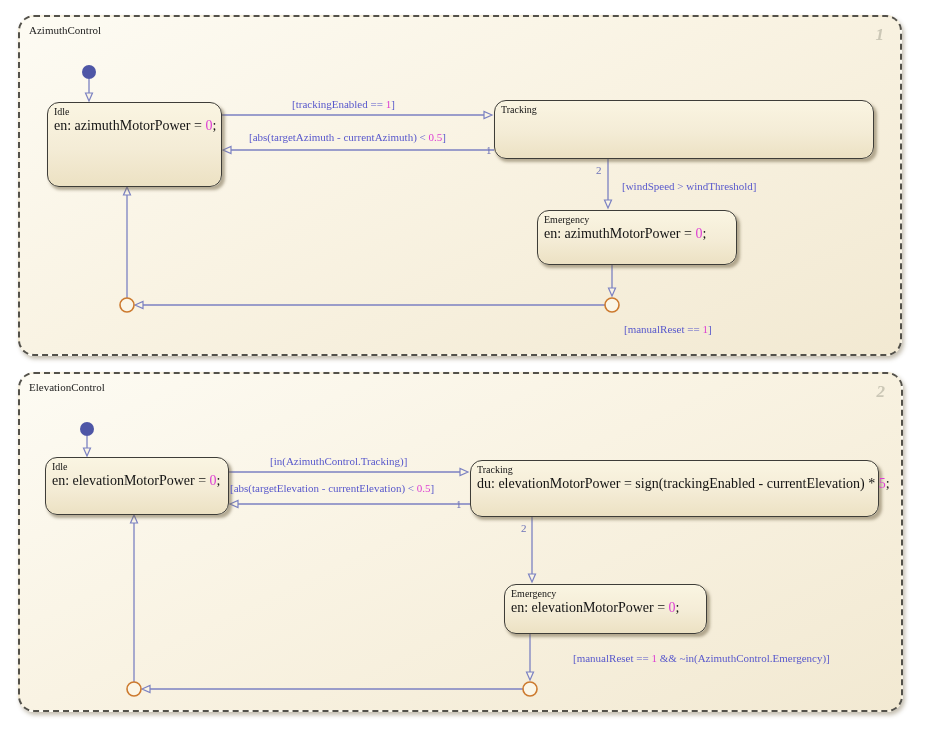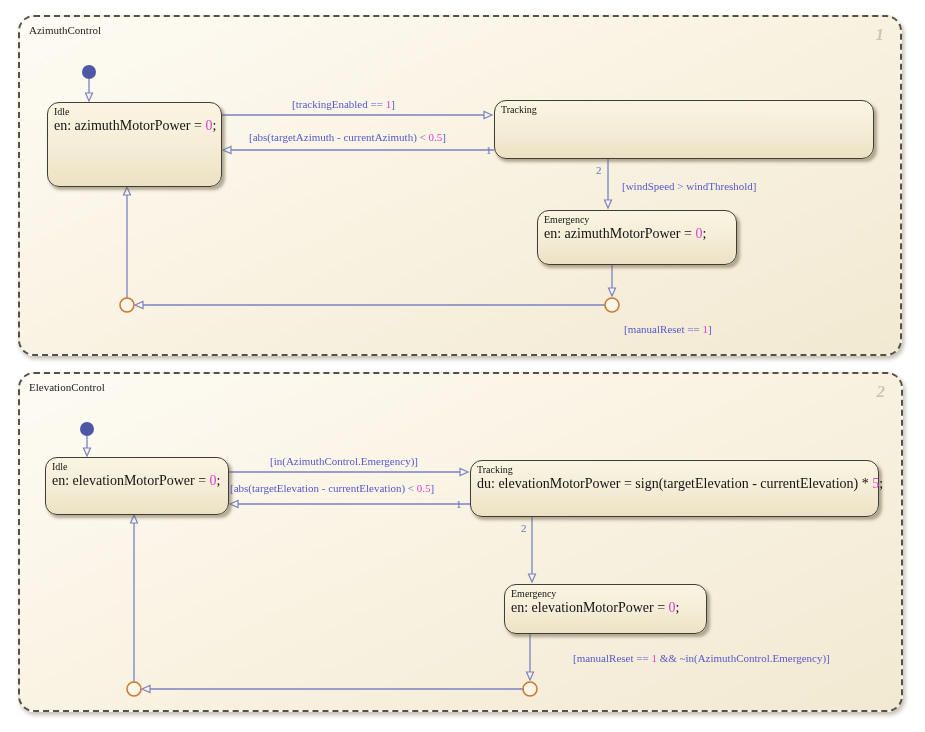--- a/index.html
+++ b/index.html
@@ -150,29 +150,29 @@
     <div class="chart-name">ElevationControl</div>
     <div class="exec-order">2</div>
 
     <div class="state" style="left:25px; top:83px; width:184px; height:58px;">
       <div class="state-title">Idle</div>
       <div class="state-body"><span>en: elevationMotorPower = </span><span class="num">0</span><span>;</span></div>
     </div>
 
     <div class="state" style="left:450px; top:86px; width:409px; height:57px;">
       <div class="state-title">Tracking</div>
-      <div class="state-body"><span>du: elevationMotorPower = sign(targetElevation - currentElevation) * </span><span class="num">5</span><span>;</span></div>
+      <div class="state-body"><span>du: elevationMotorPower = sign(trackingEnabled - currentElevation) * </span><span class="num">5</span><span>;</span></div>
     </div>
 
     <div class="state" style="left:484px; top:210px; width:203px; height:50px;">
       <div class="state-title">Emergency</div>
       <div class="state-body"><span>en: elevationMotorPower = </span><span class="num">0</span><span>;</span></div>
     </div>
 
-    <div class="tlabel" style="left:250px; top:81px;"><span>[in(AzimuthControl.Emergency)]</span></div>
+    <div class="tlabel" style="left:250px; top:81px;"><span>[in(AzimuthControl.Tracking)]</span></div>
 
     <div class="tlabel" style="left:210px; top:108px;"><span>[abs(targetElevation - currentElevation) &lt; </span><span class="num">0.5</span><span>]</span></div>
     <div class="prio" style="left:436px; top:124px;">1</div>
 
     <div class="prio" style="left:501px; top:148px;">2</div>
 
     <div class="tlabel" style="left:518px; top:278px;margin-left:35px;"><span>[manualReset == </span><span class="num">1</span><span> &amp;&amp; ~in(AzimuthControl.Emergency)]</span></div>
   </div>
 
 </div>

